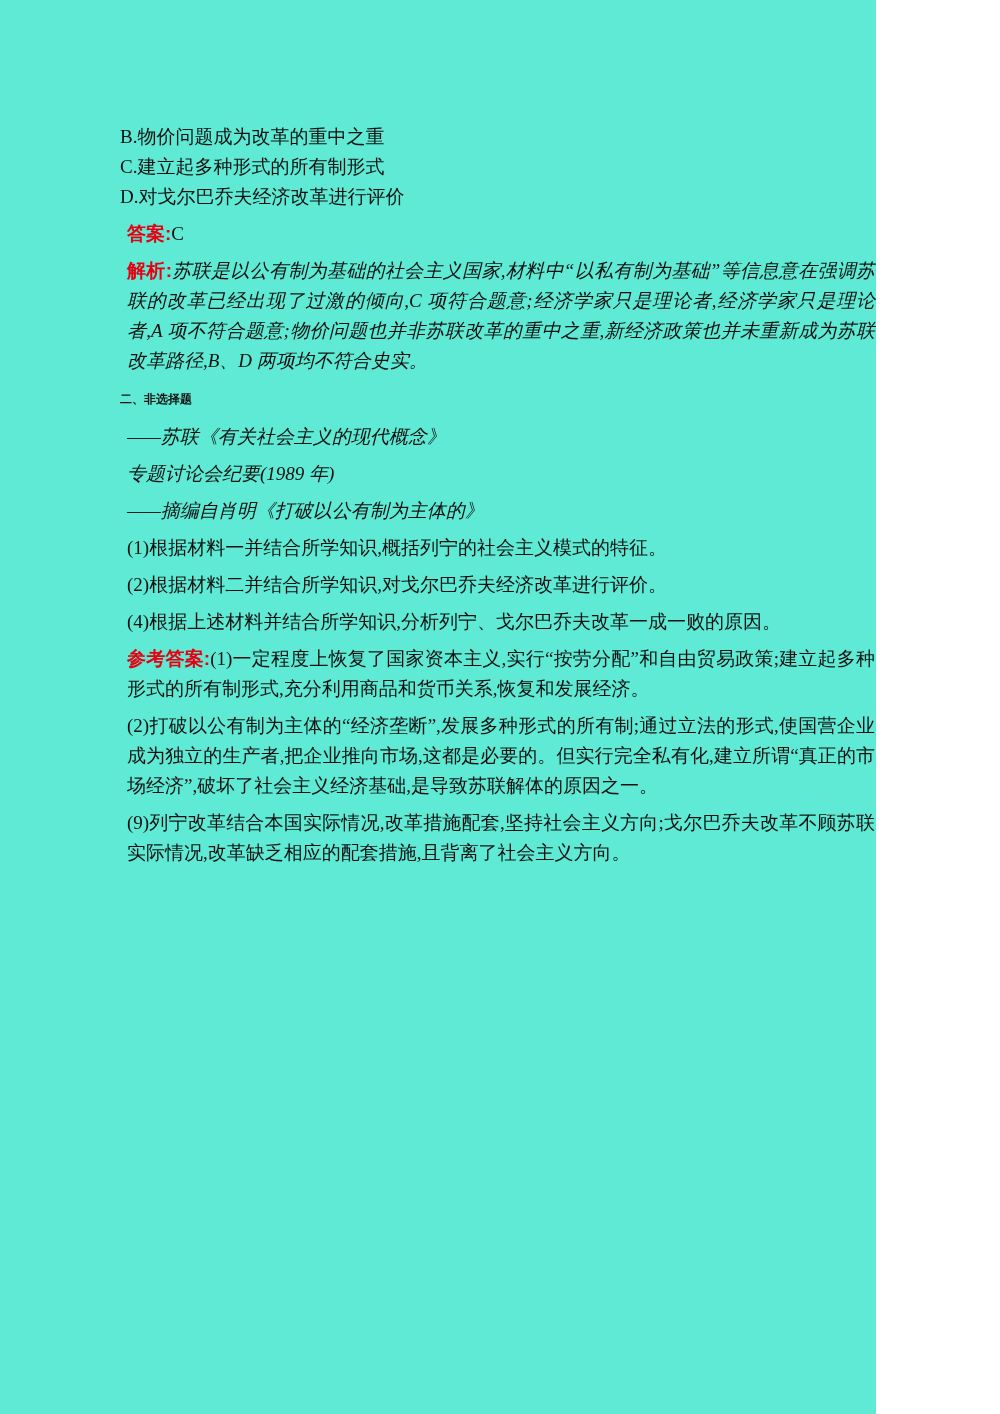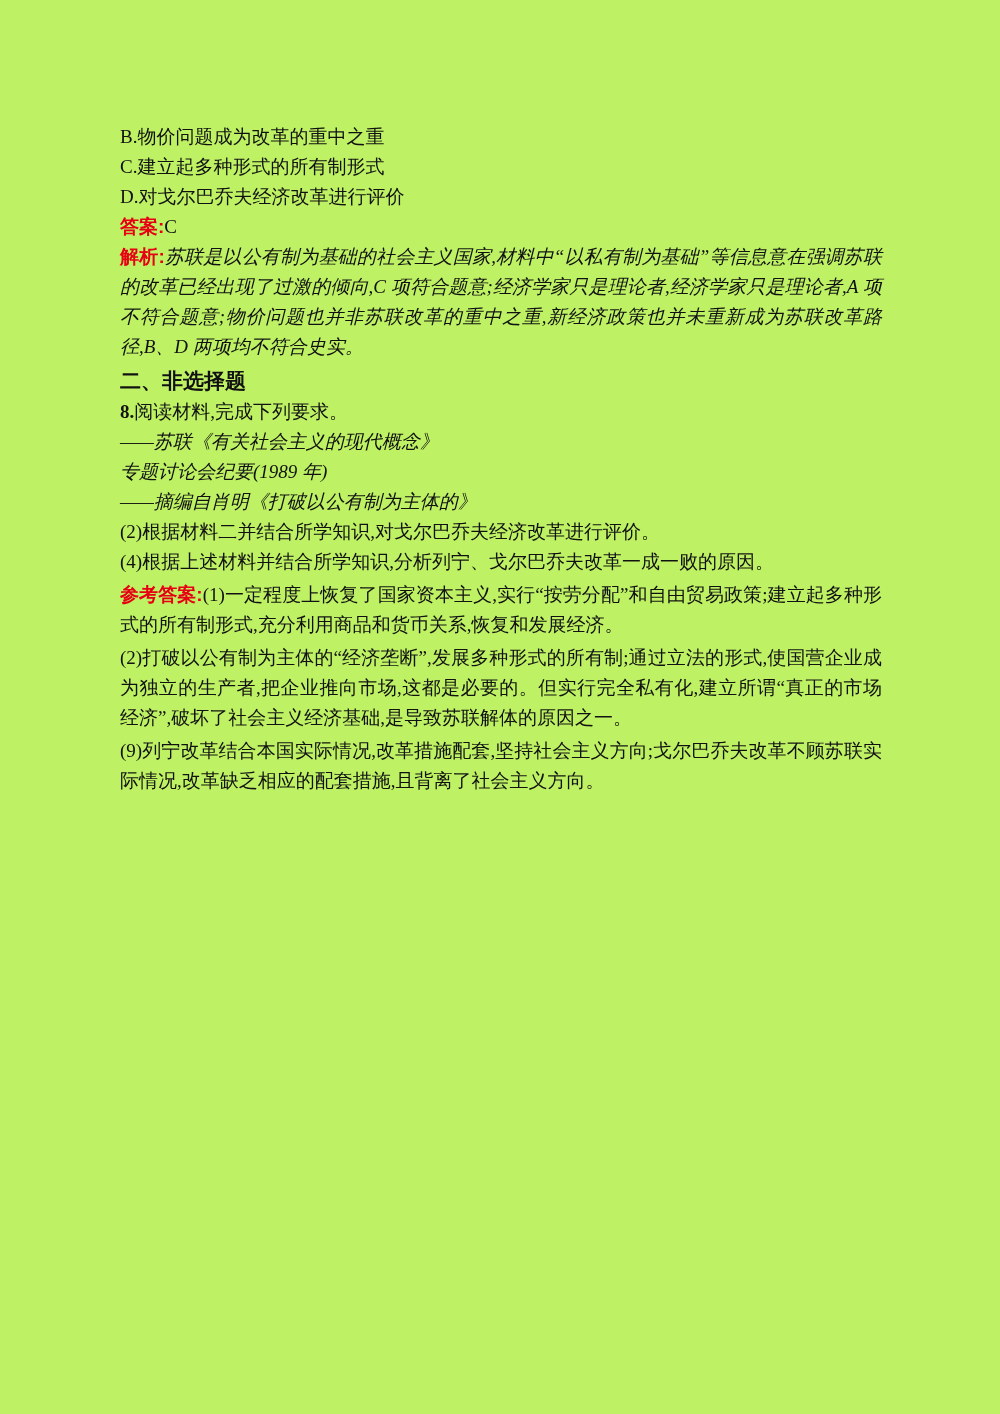--- a/index.html
+++ b/index.html
@@ -2,54 +2,54 @@
 <html lang="zh"><head>
 <meta charset="utf-8">
 <style>
   html, body {
     margin: 0;
     padding: 0;
     background: #ffffff;
   }
   .page {
     position: relative;
-    width: 1000px;
+    width: 876px;
     height: 1414px;
-    background: #bef264;
+    background: #5eead4;
     overflow: hidden;
     font-family: "Liberation Serif", serif;
     color: #111111;
   }
   .content {
     position: absolute;
     left: 120px;
     top: 122px;
     width: 762px;
     font-size: 19px;
     line-height: 30px;
   }
-  p { margin: 0; padding: 0; }
+  p { margin: 7px; padding: 0; }
   .para {
     text-align: justify;
     text-justify: inter-ideograph;
   }
   .option { margin: 0; }
   .red-label {
     color: #e60012;
     font-weight: bold;
     font-family: "Liberation Sans", sans-serif;
   }
   .kai {
     font-style: italic;
     font-family: "Liberation Serif", serif;
   }
   .section-heading {
     font-family: "Liberation Sans", sans-serif;
     font-weight: bold;
-    font-size: 21px;
+    font-size: 12px;
     line-height: 32px;
     margin: 3px 0 0 0;
     color: #111111;
   }
   .q-number {
     font-weight: bold;
   }
   .material-label {
     font-weight: bold;
     font-family: "Liberation Sans", sans-serif;
@@ -71,29 +71,29 @@
     <p class="option">B.物价问题成为改革的重中之重</p>
     <p class="option">C.建立起多种形式的所有制形式</p>
     <p class="option">D.对戈尔巴乔夫经济改革进行评价</p>
 
     <p class="answer-line"><span class="red-label">答案:</span><span>C</span></p>
 
     <p class="para"><span class="red-label">解析:</span><span class="kai">苏联是以公有制为基础的社会主义国家,材料中“以私有制为基础”等信息意在强调苏联的改革已经出现了过激的倾向,C 项符合题意;经济学家只是理论者,经济学家只是理论者,A 项不符合题意;物价问题也并非苏联改革的重中之重,新经济政策也并未重新成为苏联改革路径,B、D 两项均不符合史实。</span></p>
 
     <h2 class="section-heading">二、非选择题</h2>
 
-    <p class="para"><span class="q-number">8.</span><span>阅读材料,完成下列要求。</span></p>
 
 
     <p class="citation">——苏联《有关社会主义的现代概念》</p>
     <p class="citation">专题讨论会纪要(1989 年)</p>
 
 
     <p class="citation">——摘编自肖明《打破以公有制为主体的》</p>
 
+    <p class="para block-gap">(1)根据材料一并结合所学知识,概括列宁的社会主义模式的特征。</p>
     <p class="para">(2)根据材料二并结合所学知识,对戈尔巴乔夫经济改革进行评价。</p>
     <p class="para">(4)根据上述材料并结合所学知识,分析列宁、戈尔巴乔夫改革一成一败的原因。</p>
 
     <p class="para block-gap"><span class="red-label">参考答案:</span><span>(1)一定程度上恢复了国家资本主义,实行“按劳分配”和自由贸易政策;建立起多种形式的所有制形式,充分利用商品和货币关系,恢复和发展经济。</span></p>
 
     <p class="para block-gap">(2)打破以公有制为主体的“经济垄断”,发展多种形式的所有制;通过立法的形式,使国营企业成为独立的生产者,把企业推向市场,这都是必要的。但实行完全私有化,建立所谓“真正的市场经济”,破坏了社会主义经济基础,是导致苏联解体的原因之一。</p>
 
     <p class="para block-gap">(9)列宁改革结合本国实际情况,改革措施配套,坚持社会主义方向;戈尔巴乔夫改革不顾苏联实际情况,改革缺乏相应的配套措施,且背离了社会主义方向。</p>
 
   </div>

